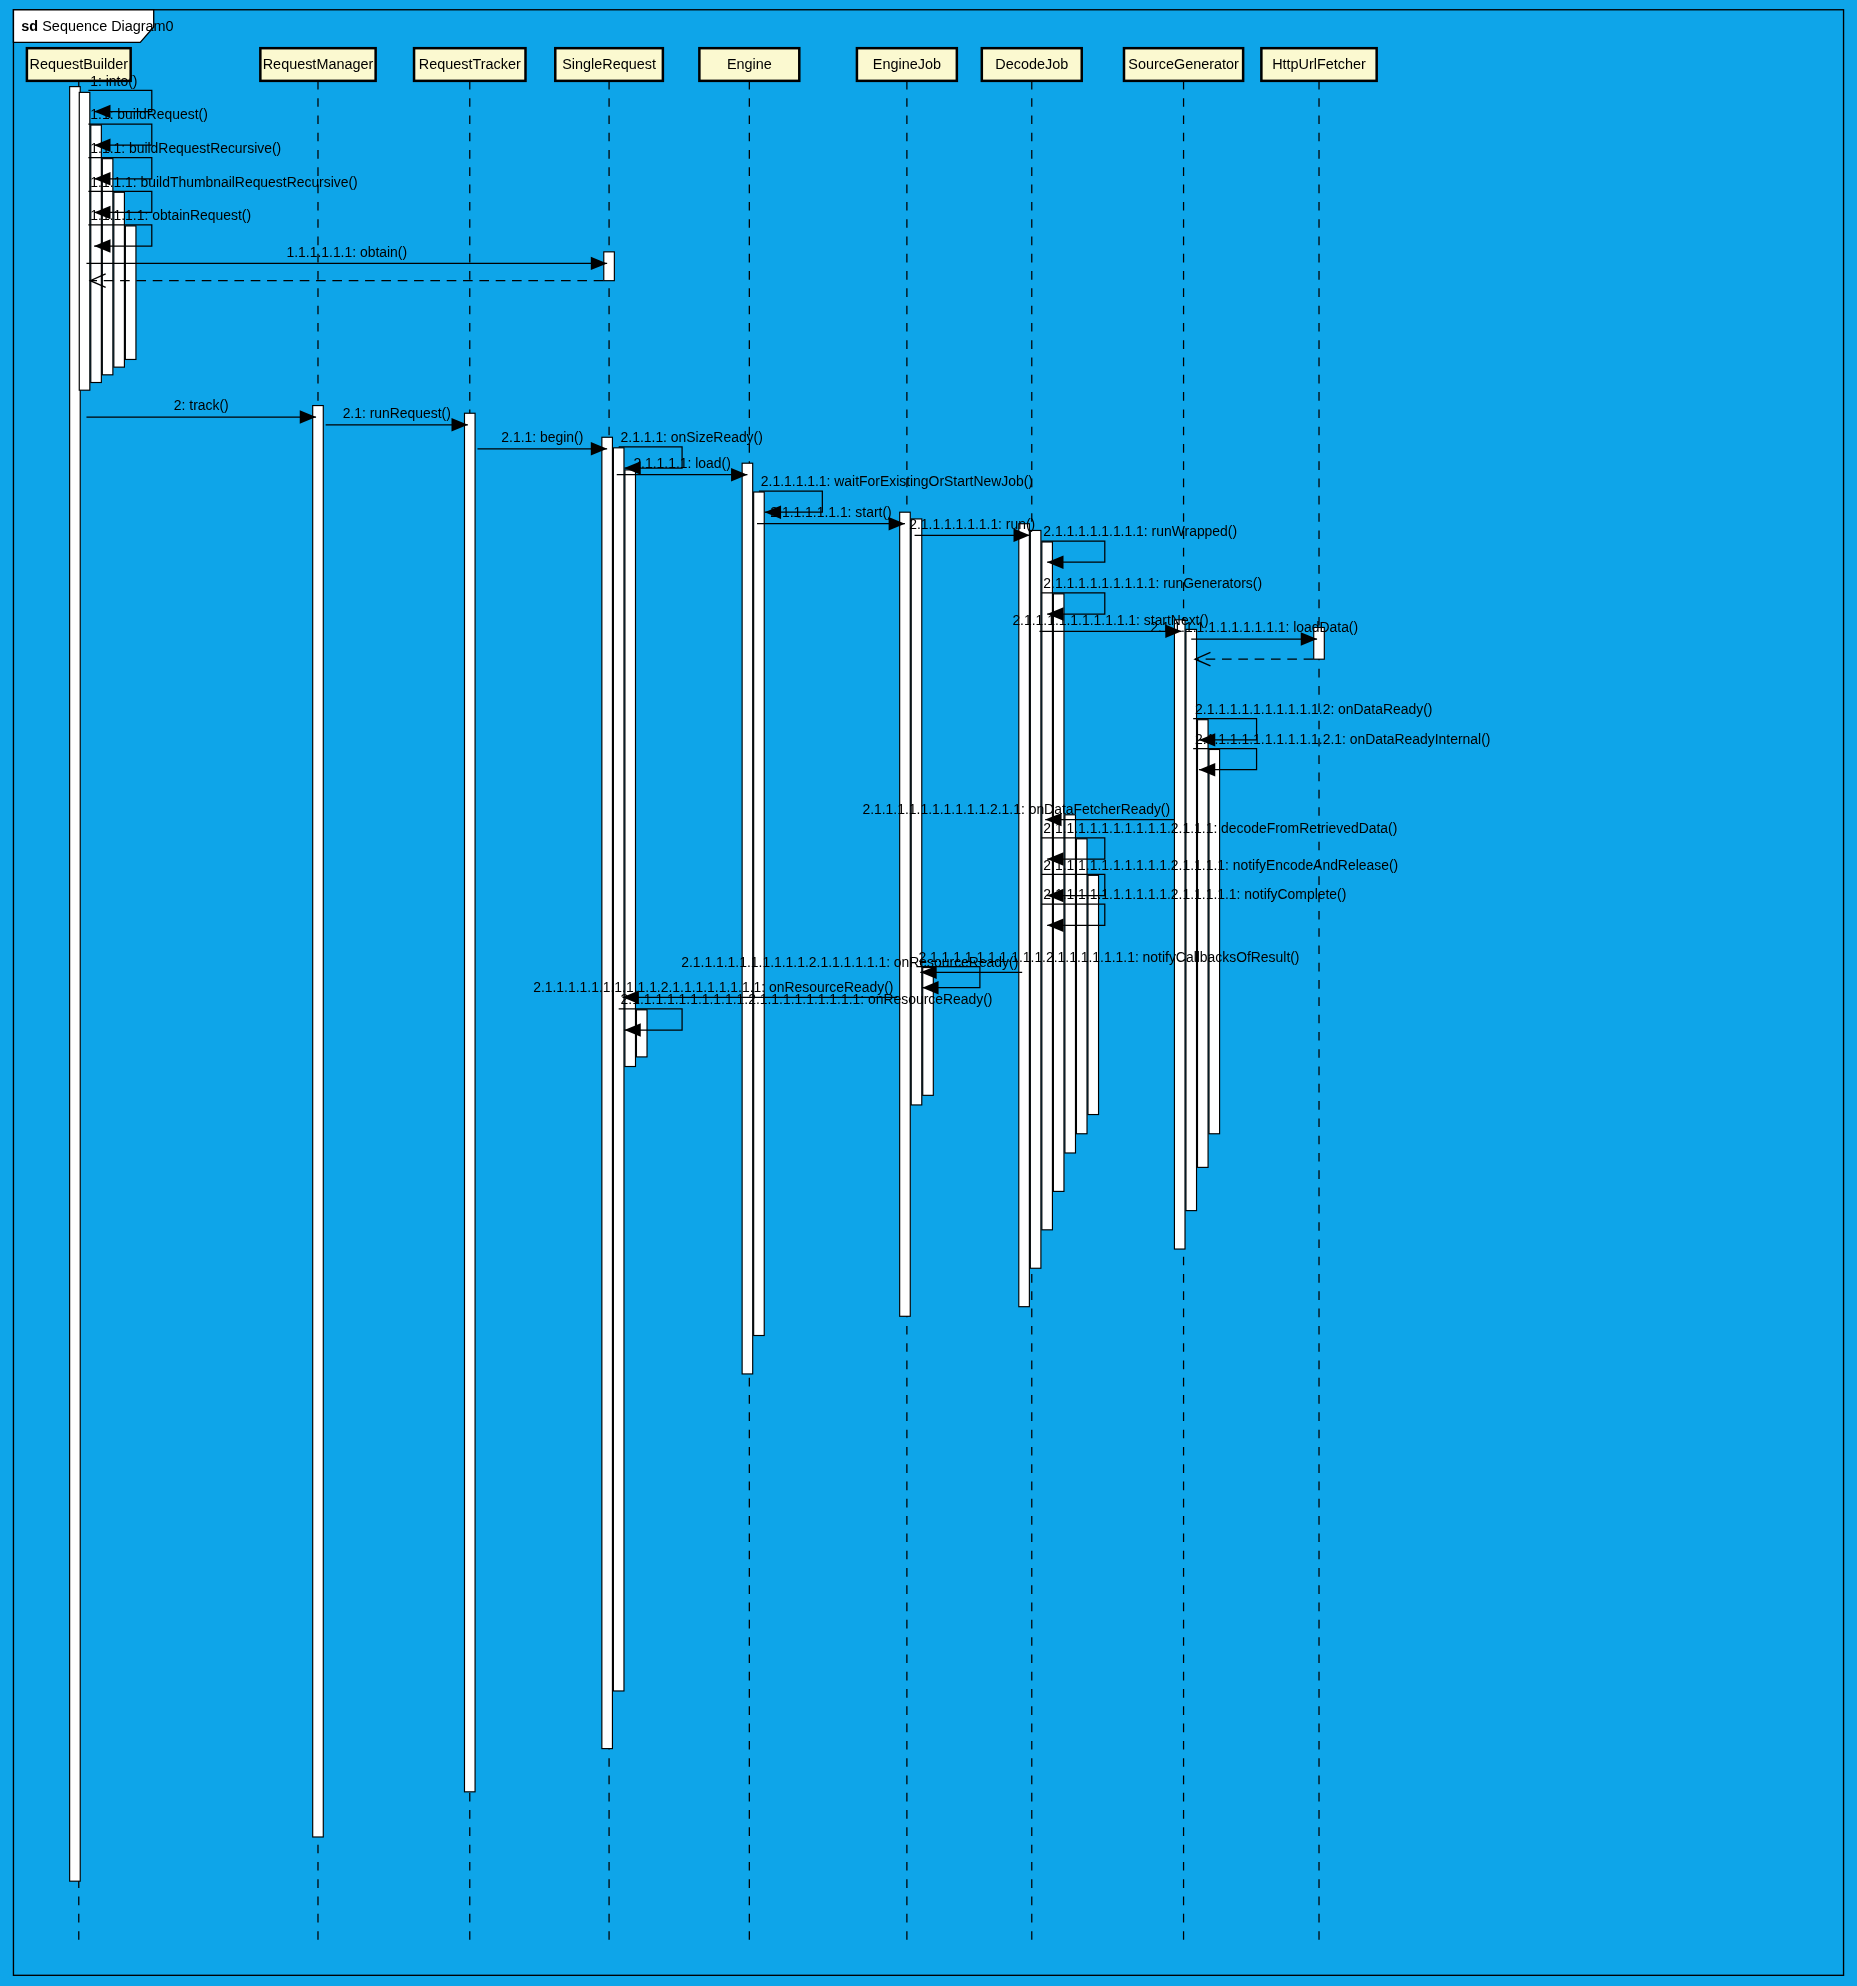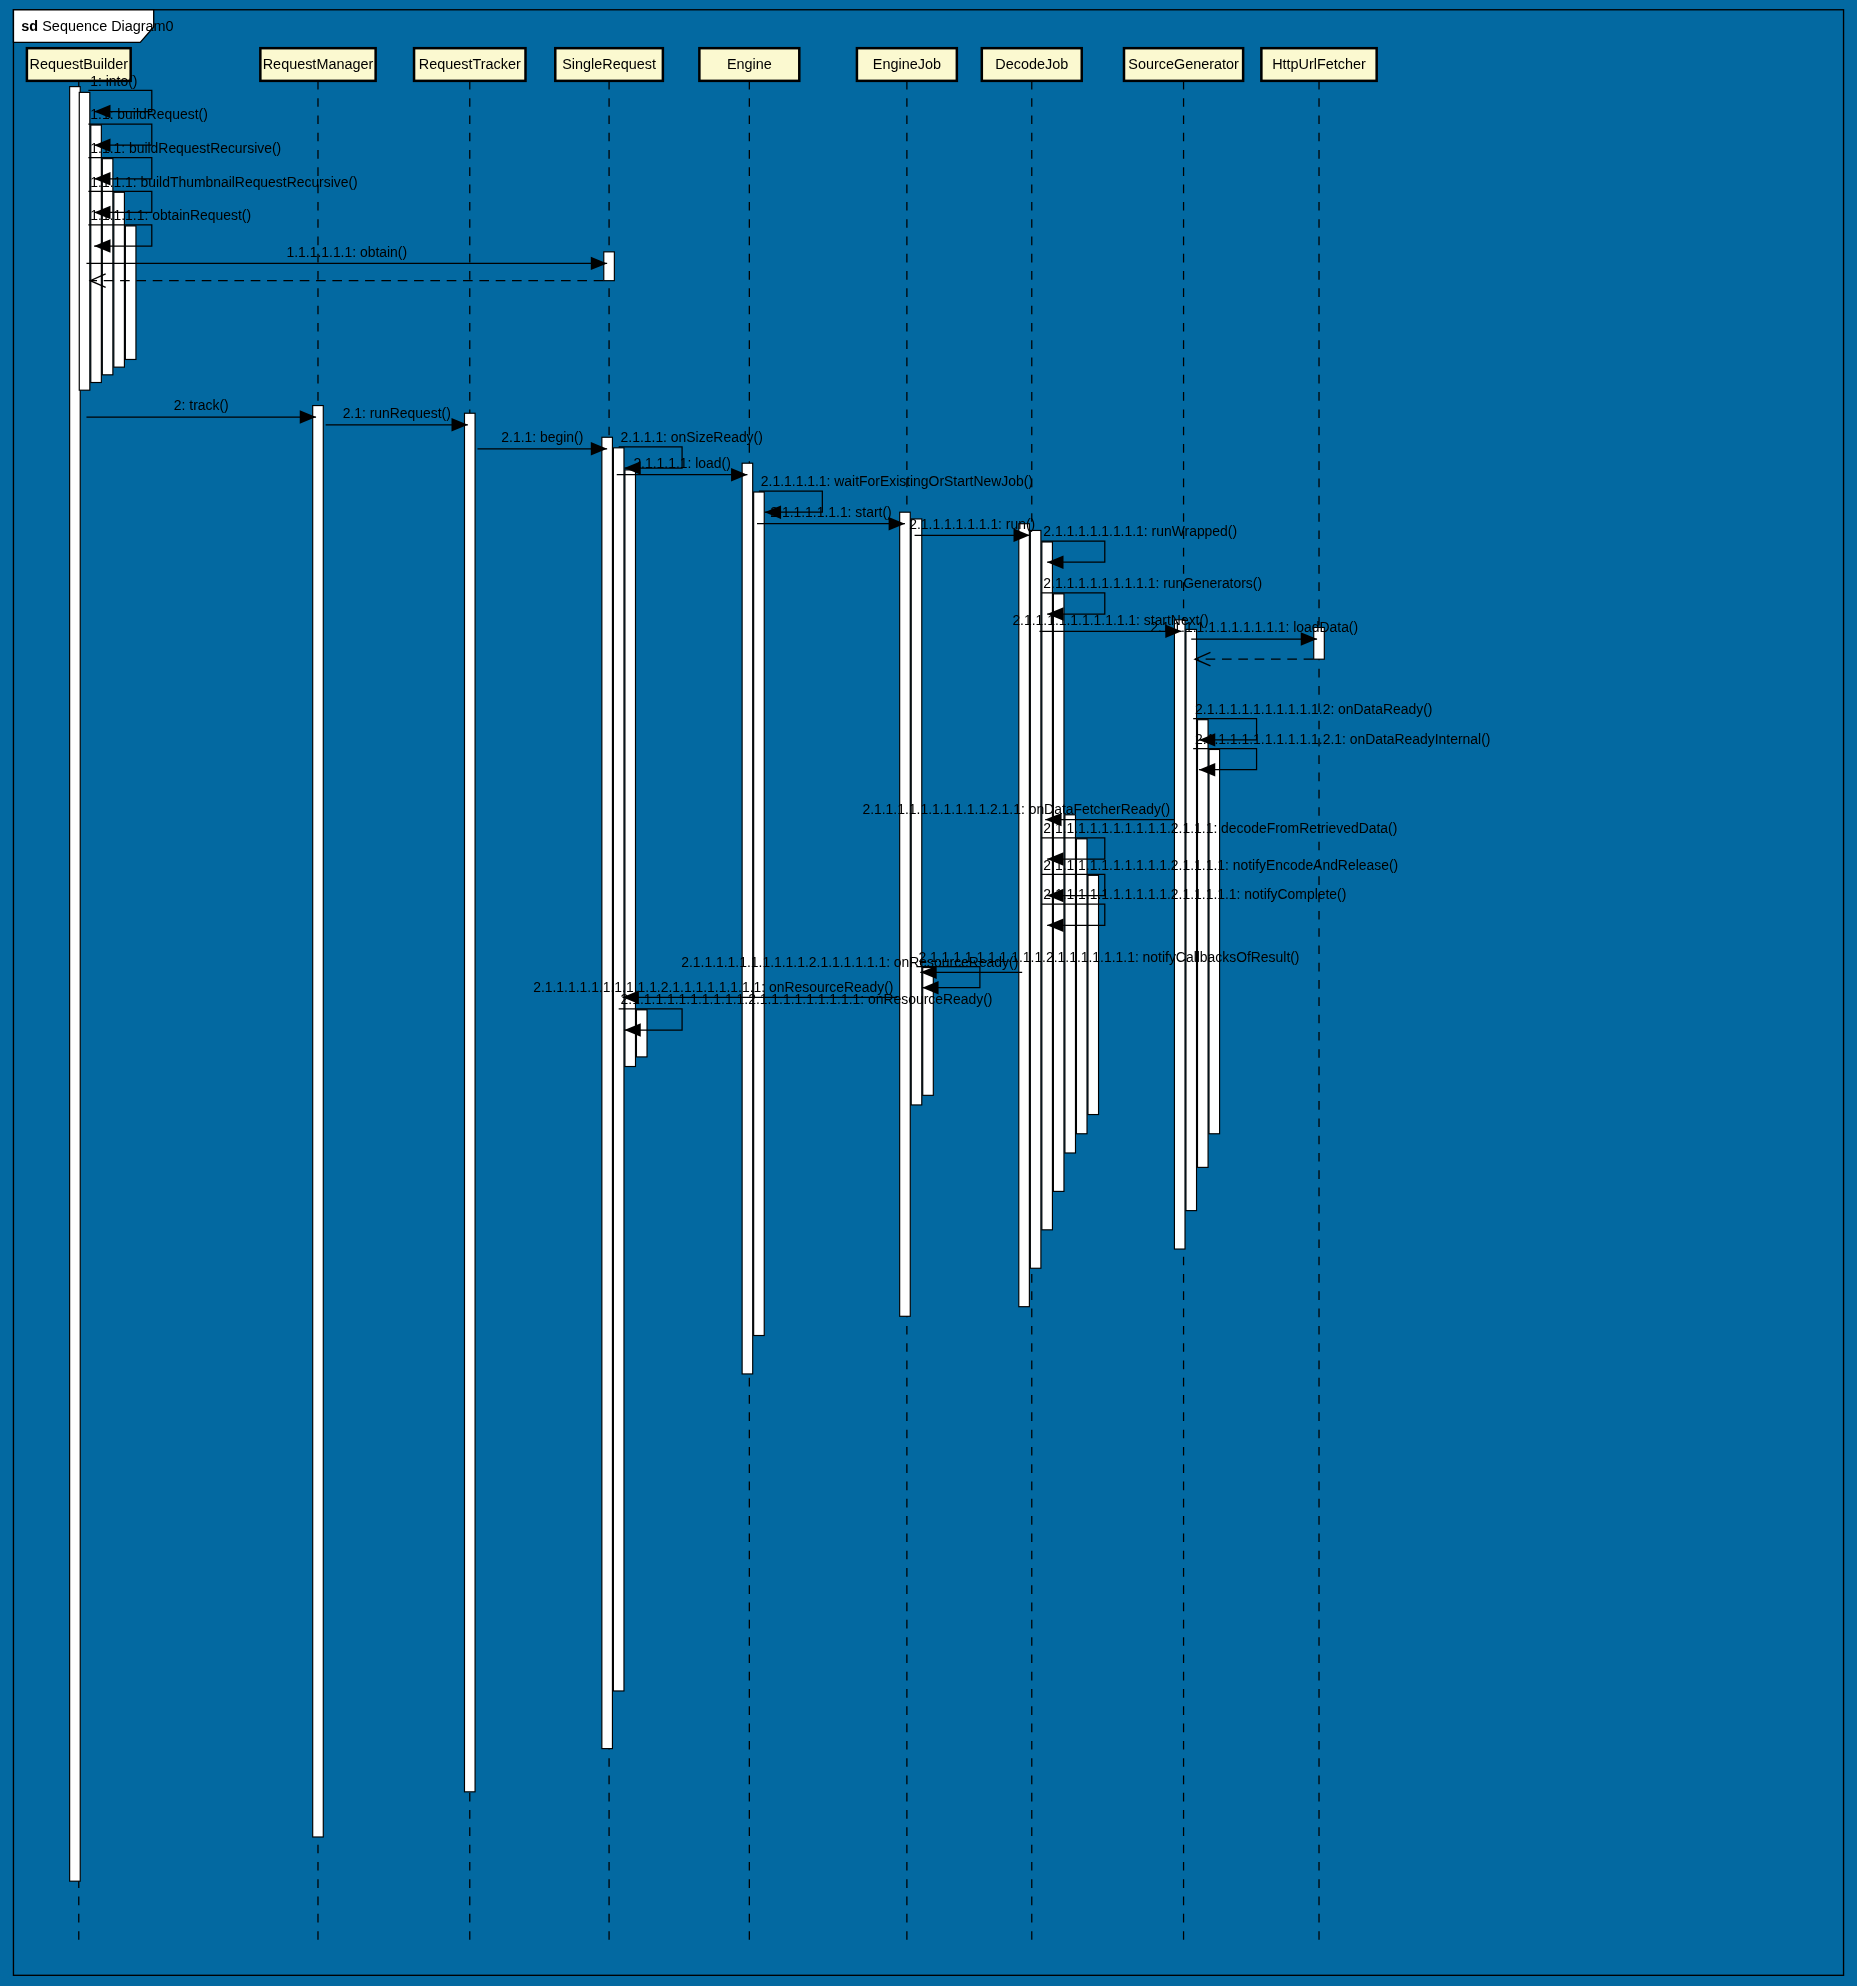--- a/index.html
+++ b/index.html
@@ -5,21 +5,21 @@
   html, body {
     margin: 0;
     padding: 0;
     background: #ffffff;
     font-family: "Liberation Sans", sans-serif;
   }
   #canvas {
     position: relative;
     width: 1857px;
     height: 1987px;
-    background: #0369a1;
+    background: #0ea5e9;
     overflow: hidden;
   }
   #diagram-svg {
     position: absolute;
     left: 0;
     top: 0;
     width: 1857px;
     height: 1987px;
   }
   .frame-rect {

